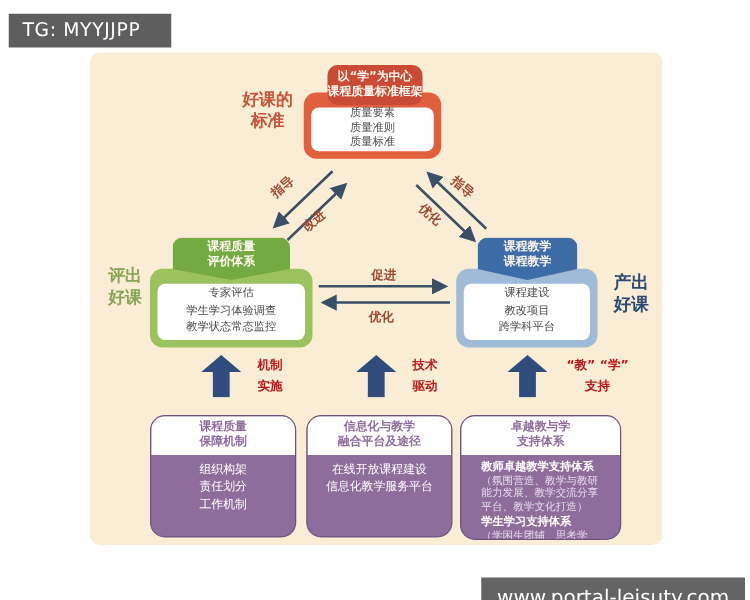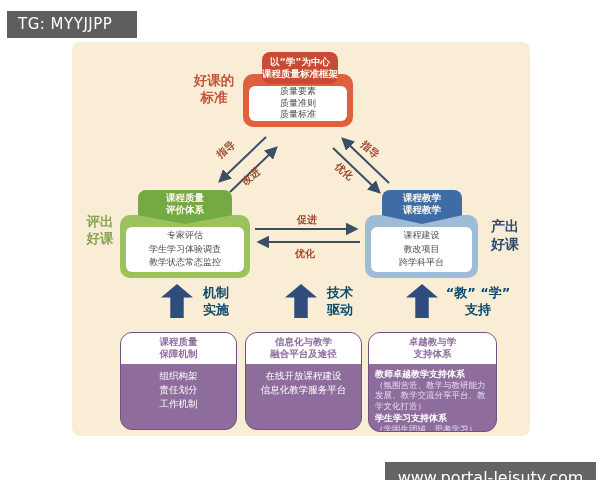--- a/index.html
+++ b/index.html
@@ -58,38 +58,38 @@
                    pointer-events:none; z-index:3; }
   svg.connectors text { font-size:10px; font-weight:bold; fill:#9c4a30;
                         font-family:"DejaVu Sans","Liberation Sans",sans-serif; }
 
   
   .uparrow { position:absolute; width:32px; height:34px; background:#2f4c7c;
              clip-path:polygon(50% 0,100% 40%,71% 40%,71% 100%,29% 100%,29% 40%,0 40%); }
   .uparrow.a1 { left:89px;  top:242px; }
   .uparrow.a2 { left:213px; top:242px; }
   .uparrow.a3 { left:334px; top:242px; }
-  .suplabel { position:absolute; font-size:13px; font-weight:bold; color:#0c4a6e;
+  .suplabel { position:absolute; font-size:10px; font-weight:bold; color:#b91c1c;
               line-height:16.5px; top:243px; text-align:center; }
   .suplabel.s1 { left:126px; width:36px; }
   .suplabel.s2 { left:250px; width:36px; }
   .suplabel.s3 { left:360px; width:92px; }
 
   
   .pillar { position:absolute; top:290px; background:#8e6d9d;
             border:1.5px solid #6e5380; border-radius:12px; overflow:hidden; }
   .pillar.p1 { left:48px;  width:117px; height:98px;  }
   .pillar.p2 { left:173px; width:117px; height:98px;  }
   .pillar.p3 { left:296px; width:129px; height:100px; }
   .pillar-head { background:#ffffff; color:#8e6d9d; font-weight:bold; font-size:9.5px;
                  line-height:12px; text-align:center; padding:3px 0 4px; }
   .pillar-body { color:#ffffff; font-size:9.5px; line-height:14px; text-align:center;
                  padding-top:5px; }
   .pillar.p3 .pillar-body { text-align:left; font-size:8.5px; line-height:10.5px;
-                            padding:3px 6px 0; }
+                            padding:3px 16px 0; }
   .sec-title { font-weight:bold; font-size:9px; margin-top:2px; }
   .sec-detail { color:#e7dcee; }
 </style>
 </head>
 <body>
 
 <div class="page">
 
   <div class="tg-badge">TG: MYYJJPP</div>
 

